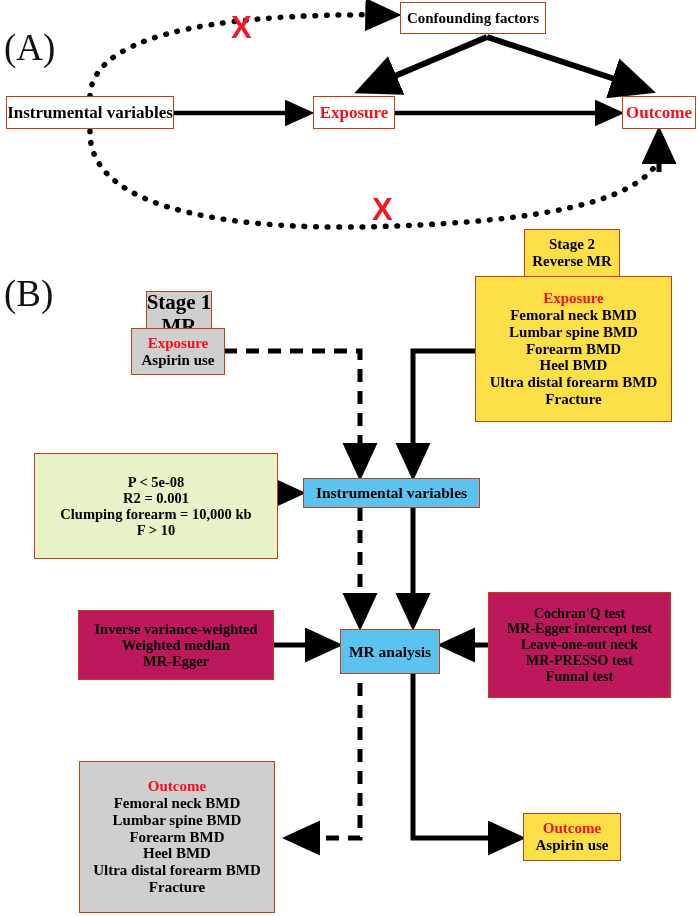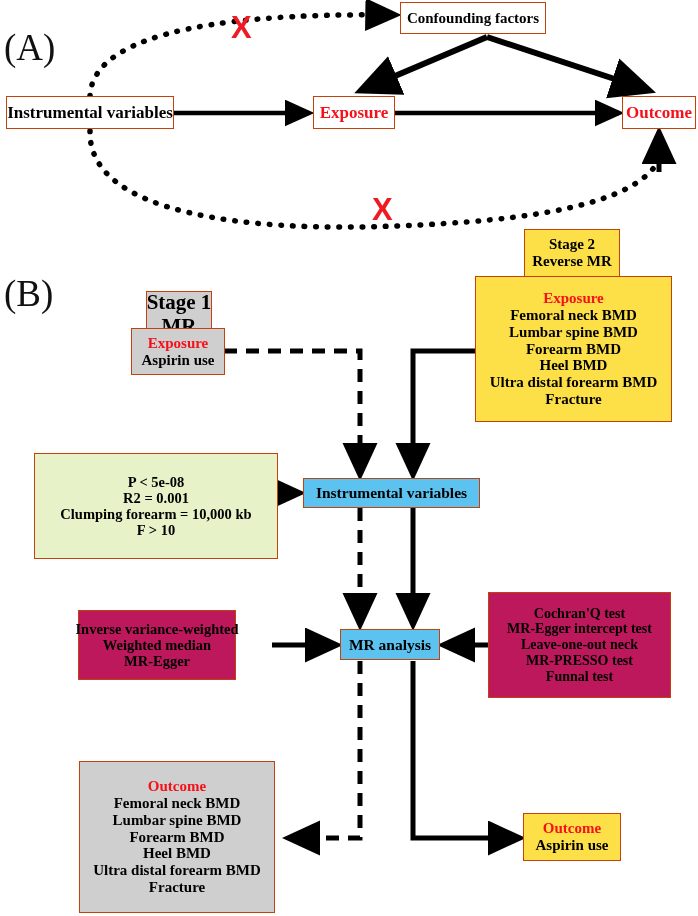--- a/index.html
+++ b/index.html
@@ -132,25 +132,25 @@
     <span class="ln blk">P &lt; 5e-08</span>
     <span class="ln blk">R2 = 0.001</span>
     <span class="ln blk">Clumping forearm = 10,000 kb</span>
     <span class="ln blk">F &gt; 10</span>
   </div>
 
   <div class="node fill-blue" style="left:303px;top:478px;width:177px;height:30px;font-size:15.5px;">
     <span class="ln blk">Instrumental variables</span>
   </div>
 
-  <div class="node fill-blue" style="left:340px;top:629px;width:100px;height:31px;font-size:15.5px;">
+  <div class="node fill-blue" style="left:340px;top:629px;width:100px;height:45px;font-size:15.5px;">
     <span class="ln blk">MR analysis</span>
   </div>
 
-  <div class="node fill-pink" style="left:78px;top:610px;width:158px;height:70px;font-size:14.5px;">
+  <div class="node fill-pink" style="left:78px;top:610px;width:196px;height:70px;font-size:14.5px;">
     <span class="ln blk">Inverse variance-weighted</span>
     <span class="ln blk">Weighted median</span>
     <span class="ln blk">MR-Egger</span>
   </div>
 
   <div class="node fill-pink" style="left:488px;top:592px;width:183px;height:106px;font-size:14px;">
     <span class="ln blk">Cochran'Q  test</span>
     <span class="ln blk">MR-Egger intercept test</span>
     <span class="ln blk">Leave-one-out neck</span>
     <span class="ln blk">MR-PRESSO test</span>

